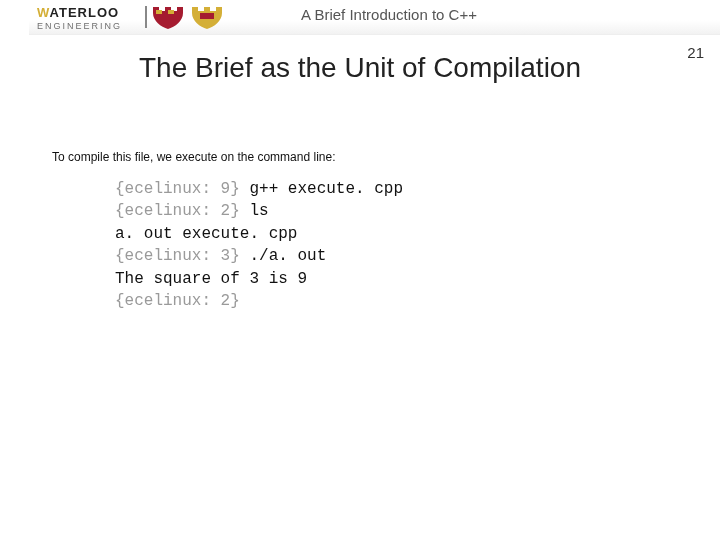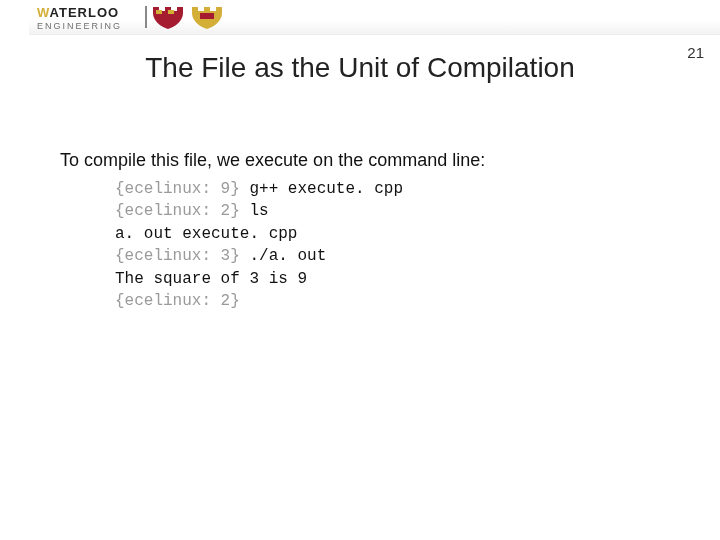--- a/index.html
+++ b/index.html
@@ -47,23 +47,23 @@
     position: absolute;
     top: 52px;
     left: 50%;
     transform: translateX(-50%);
     font-size: 28px;
     color: #222;
     white-space: nowrap;
   }
   .body-text {
     position: absolute;
-    left: 60px;
+    left: 52px;
     top: 150px;
-    font-size: 18px;
+    font-size: 12px;
     color: #111;
   }
   .terminal {
     position: absolute;
     left: 115px;
     top: 178px;
     font-family: Consolas, "Courier New", monospace;
     font-size: 16px;
     line-height: 1.4;
     color: #111;
@@ -85,25 +85,26 @@
       <g transform="translate(116,3)">
         <path d="M0 0 h6 v4 h6 v-4 h6 v4 h6 v-4 h6 v6 c0 8 -8 14 -15 16 c-7 -2 -15 -8 -15 -16 z" fill="#a51c30"></path>
         <path d="M3 3 h6 v4 h-6 z M15 3 h6 v4 h-6 z" fill="#d4af37"></path>
       </g>
       <g transform="translate(155,3)">
         <path d="M0 0 h6 v4 h6 v-4 h6 v4 h6 v-4 h6 v6 c0 8 -8 14 -15 16 c-7 -2 -15 -8 -15 -16 z" fill="#d4af37"></path>
         <rect x="8" y="6" width="14" height="6" fill="#a51c30"></rect>
       </g>
     </svg>
   </div>
+  <div class="doc-title">A Brief Introduction to C++</div>
 </div>
 
 <div class="page-number">21</div>
 
-<div class="slide-title">The File as the Unit of Compilation</div>
+<div class="slide-title">The Brief as the Unit of Compilation</div>
 
 <div class="body-text">To compile this file, we execute on the command line:</div>
 
 <div class="terminal">
   <div><span class="prompt">{ecelinux: 9}</span><span class="cmd"> g++ execute. cpp</span></div>
   <div><span class="prompt">{ecelinux: 2}</span><span class="cmd"> ls</span></div>
   <div><span class="prompt"></span><span class="cmd">a. out       execute. cpp</span></div>
   <div><span class="prompt">{ecelinux: 3}</span><span class="cmd"> ./a. out</span></div>
   <div><span class="prompt"></span><span class="cmd">The square of 3 is 9</span></div>
   <div><span class="prompt">{ecelinux: 2}</span><span class="cmd"></span></div>

